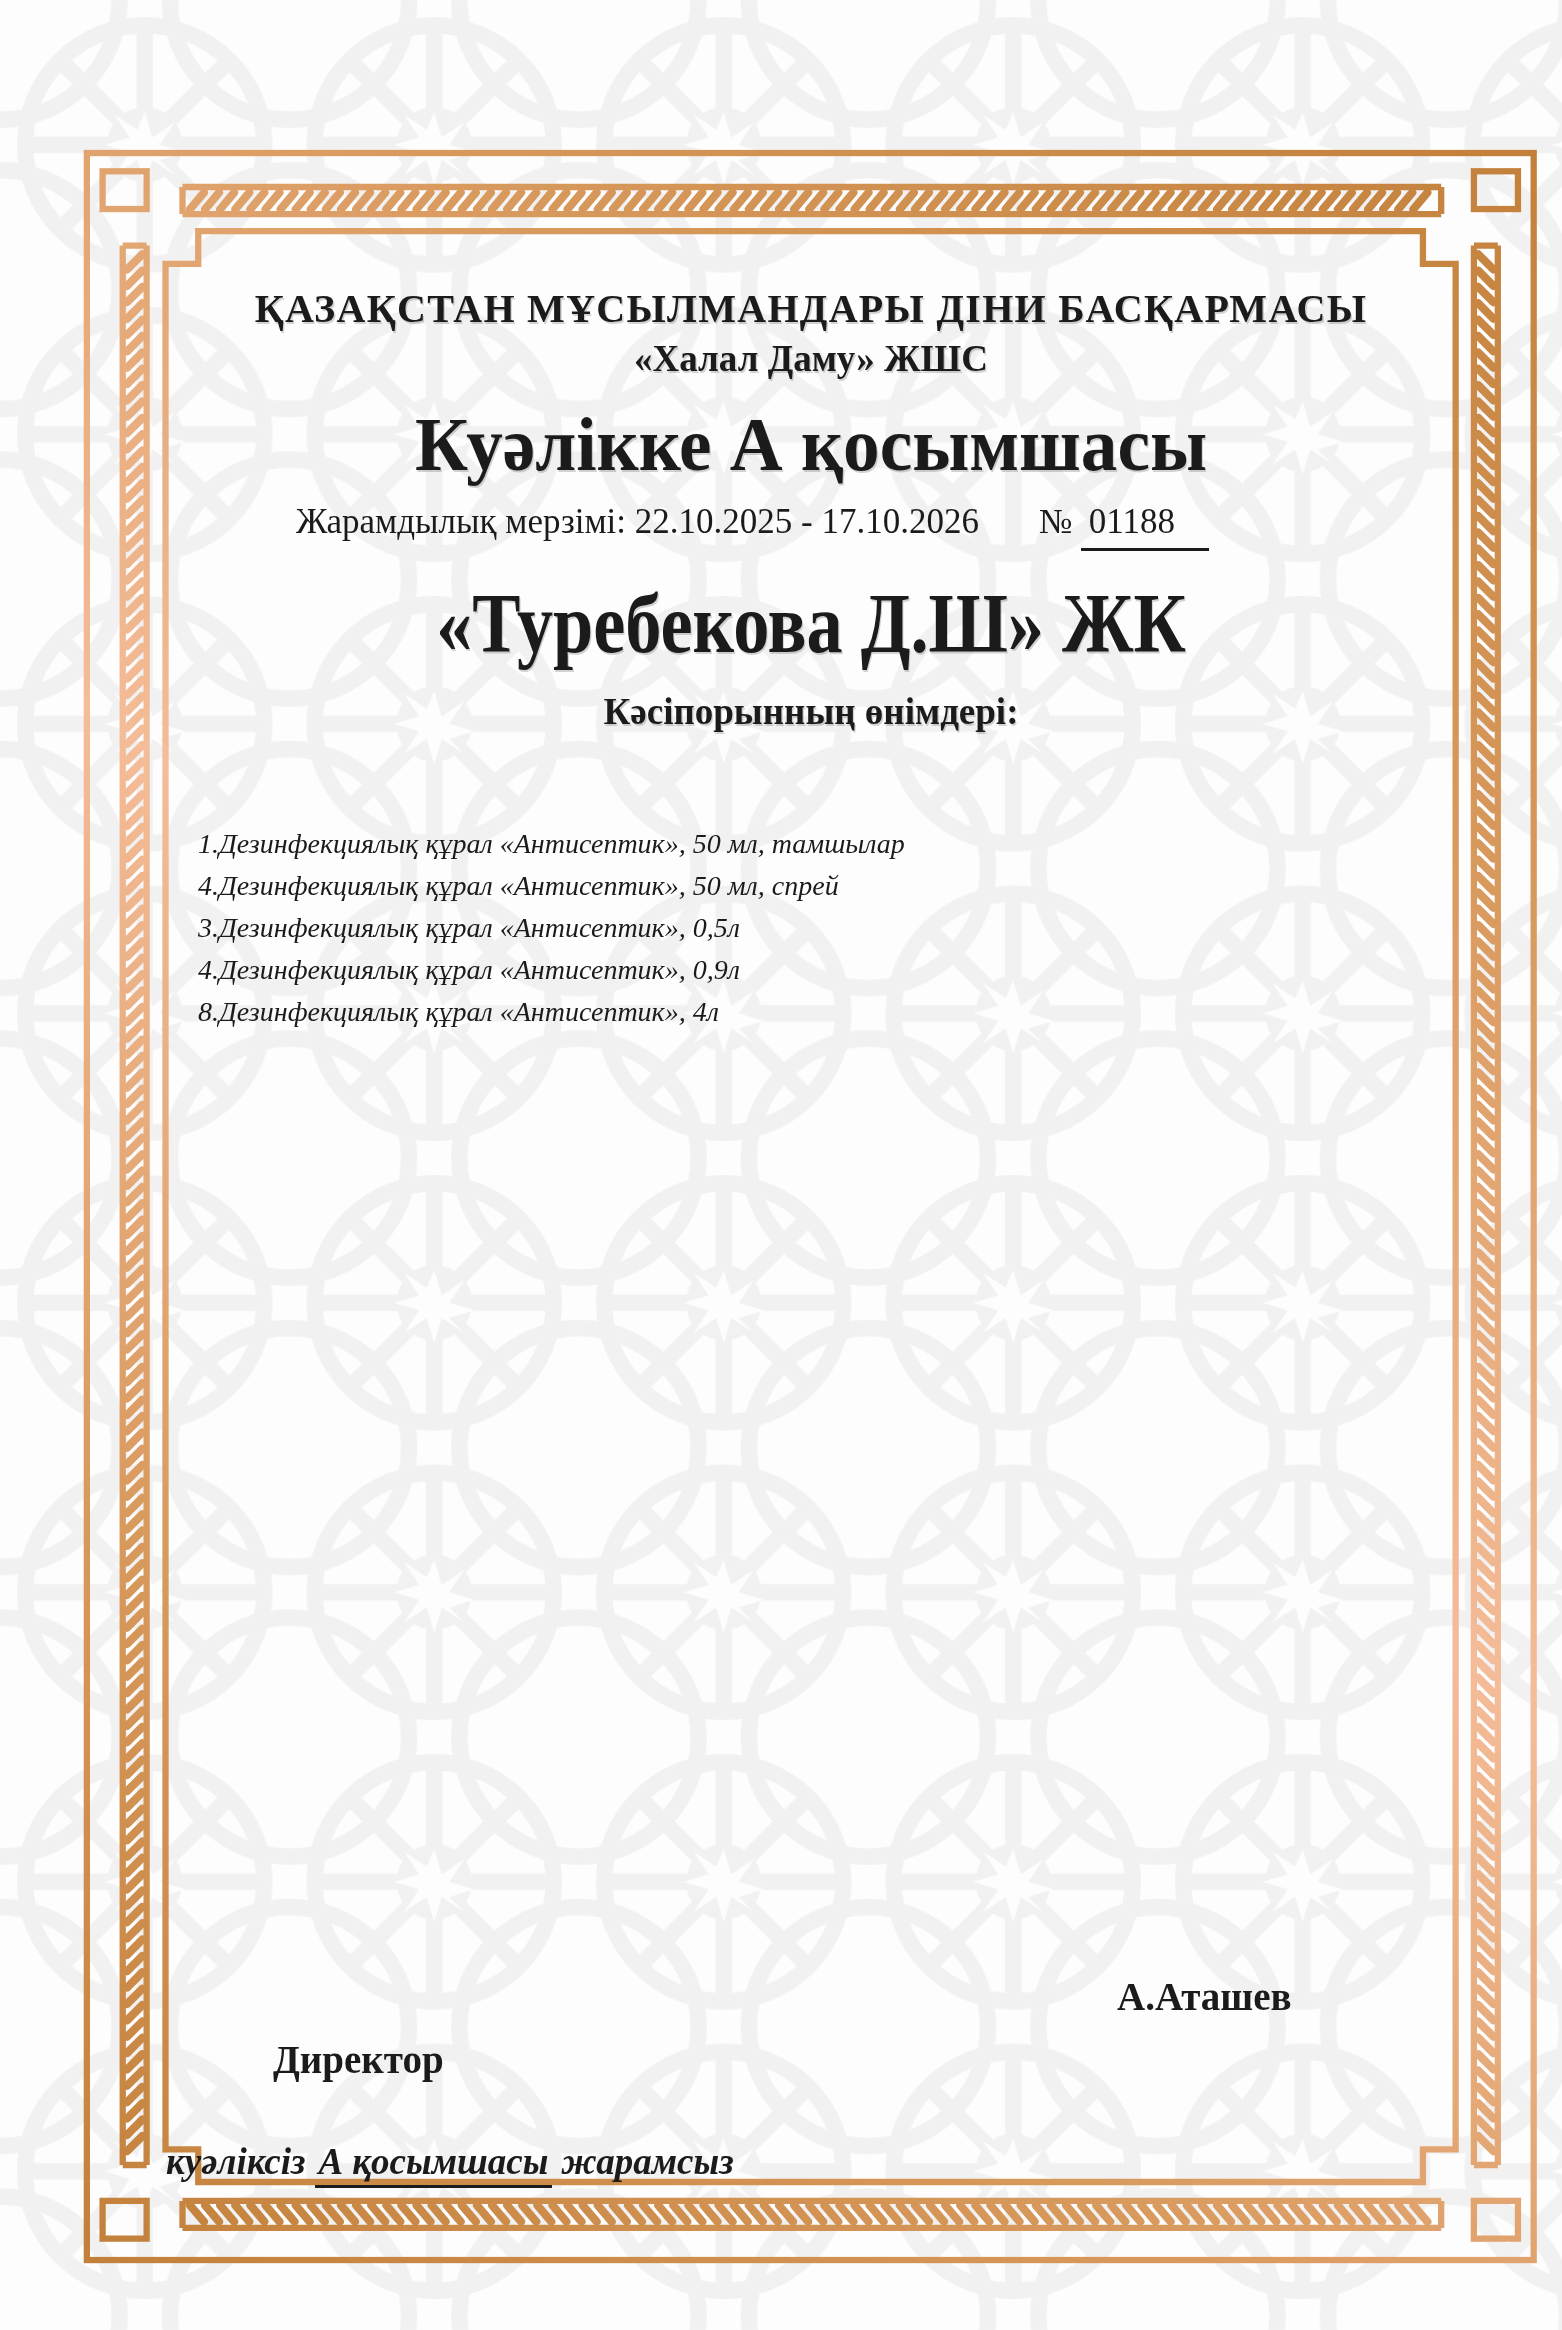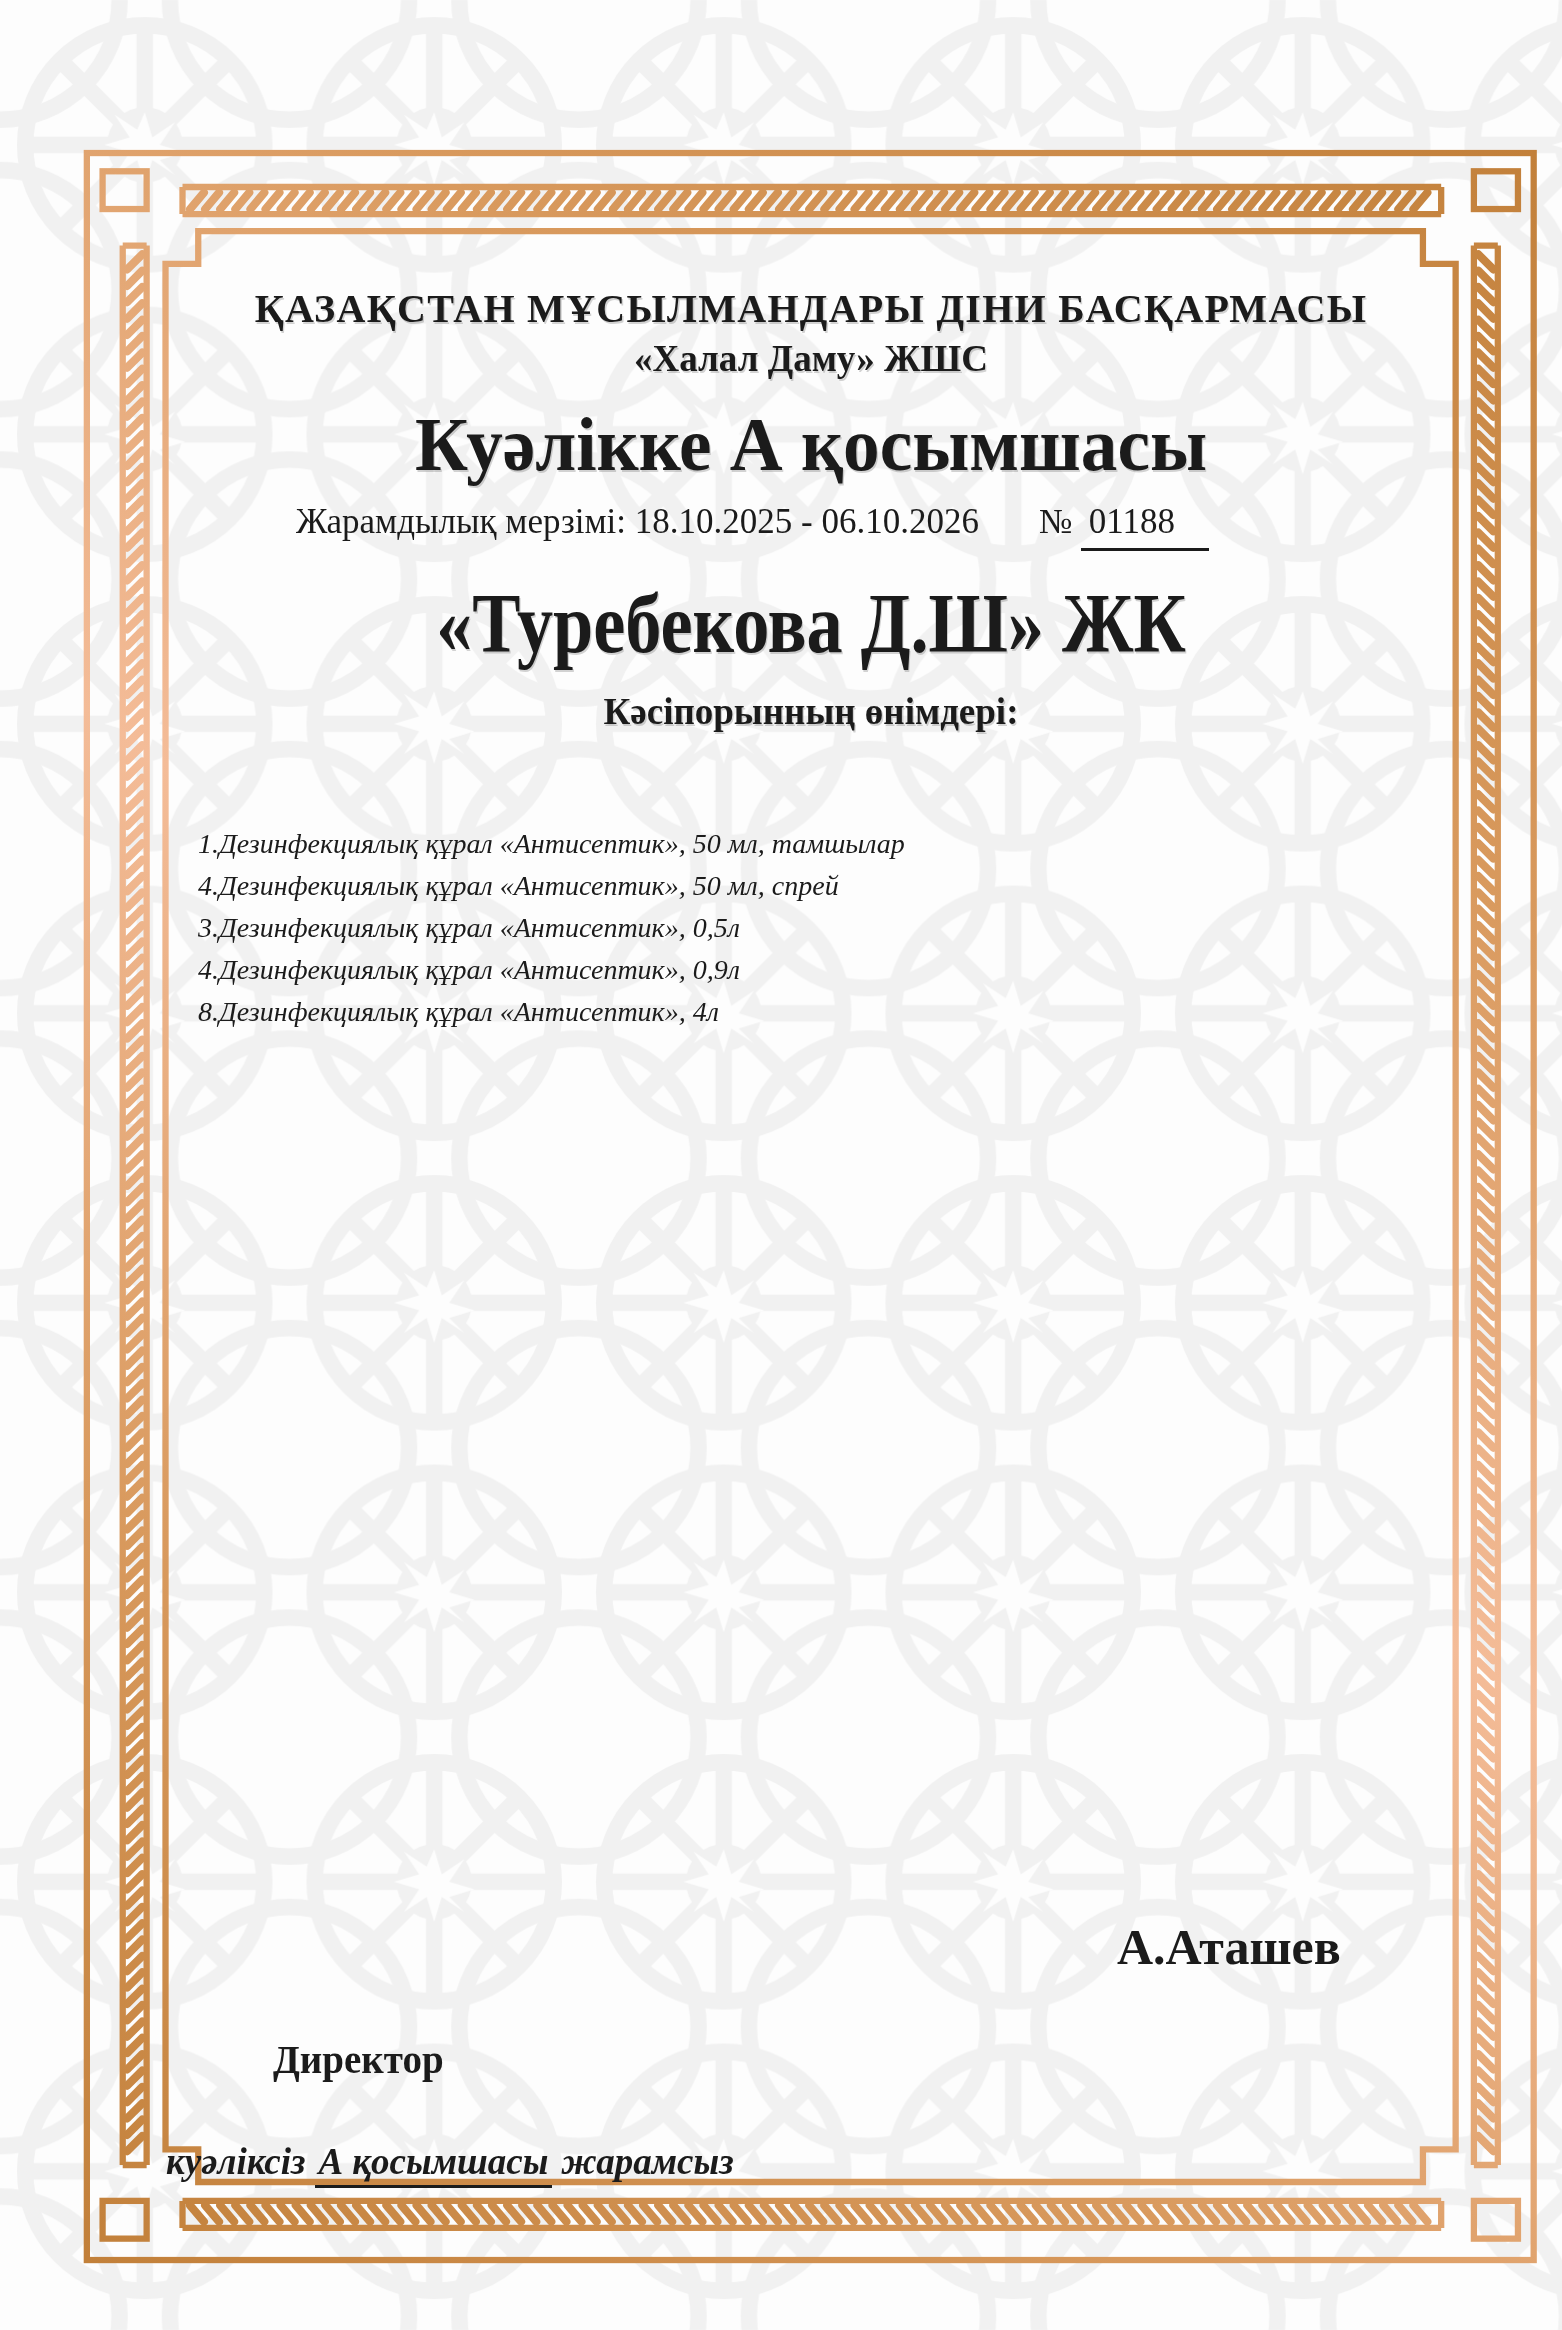--- a/index.html
+++ b/index.html
@@ -18,21 +18,21 @@
   .org1{top:285px;font-size:40px;letter-spacing:1.3px;}
   .org2{top:337px;font-size:37px;}
   .main-title{top:400px;font-size:77px;transform:scaleX(.95);transform-origin:center;}
   .validity{top:502px;left:296px;font-size:35px;}
   .numgap{display:inline-block;width:60px;}
   .numline{display:inline-block;border-bottom:3.8px solid #1b1b1b;padding:0 34px 6.3px 7.6px;}
   .company{top:575px;font-size:84px;transform:scaleX(.86);transform-origin:center;}
   .products-heading{top:690px;font-size:37px;font-family:Liberation Serif, serif;}
   .products{position:absolute;top:823px;left:198px;font-size:28px;font-style:italic;line-height:42px;white-space:nowrap;}
   .sig-role{top:2037px;left:273px;font-size:39px;}
-  .sig-name{top:1918px;left:1117px;font-size:50px;}
+  .sig-name{top:1974px;left:1117px;font-size:39px;}
   .footer-line{top:2140px;left:166px;width:1183px;font-size:37px;font-style:italic;font-weight:bold;}
   .footer-line .u{border-bottom:3.8px solid #1b1b1b;padding:0 3.8px 2.5px 3.8px;}
 </style>
 </head>
 <body>
 
 <svg class="bg" viewBox="0 0 2482 3702" aria-hidden="true">
   <defs>
     <pattern id="wm" width="460" height="460" patternUnits="userSpaceOnUse">
       <rect width="460" height="460" fill="#fdfdfd"></rect>
@@ -481,21 +481,21 @@
 </svg>
 
 <div class="content">
   <div class="txt center-box bold shadow org2">«Халал Даму» ЖШС</div>
   <div class="txt center-box bold shadow org1">ҚАЗАҚСТАН МҰСЫЛМАНДАРЫ ДІНИ БАСҚАРМАСЫ</div>
 
   <div class="txt center-box bold shadow main-title">Куәлікке А қосымшасы</div>
 
   <div class="txt validity">
     <span>Жарамдылық мерзімі:</span>
-    <span>18.10.2025 - 06.10.2026</span><span class="numgap"></span><span>№</span>
+    <span>22.10.2025 - 17.10.2026</span><span class="numgap"></span><span>№</span>
     <span class="numline">01188</span>
   </div>
 
   <div class="txt center-box bold shadow company">«Туребекова Д.Ш» ЖК</div>
 
   <div class="txt center-box bold shadow products-heading">Кәсіпорынның өнімдері:</div>
 
   <div class="products">
     <div>1.Дезинфекциялық құрал «Антисептик», 50 мл, тамшылар</div>
     <div>4.Дезинфекциялық құрал «Антисептик», 50 мл, спрей</div>

